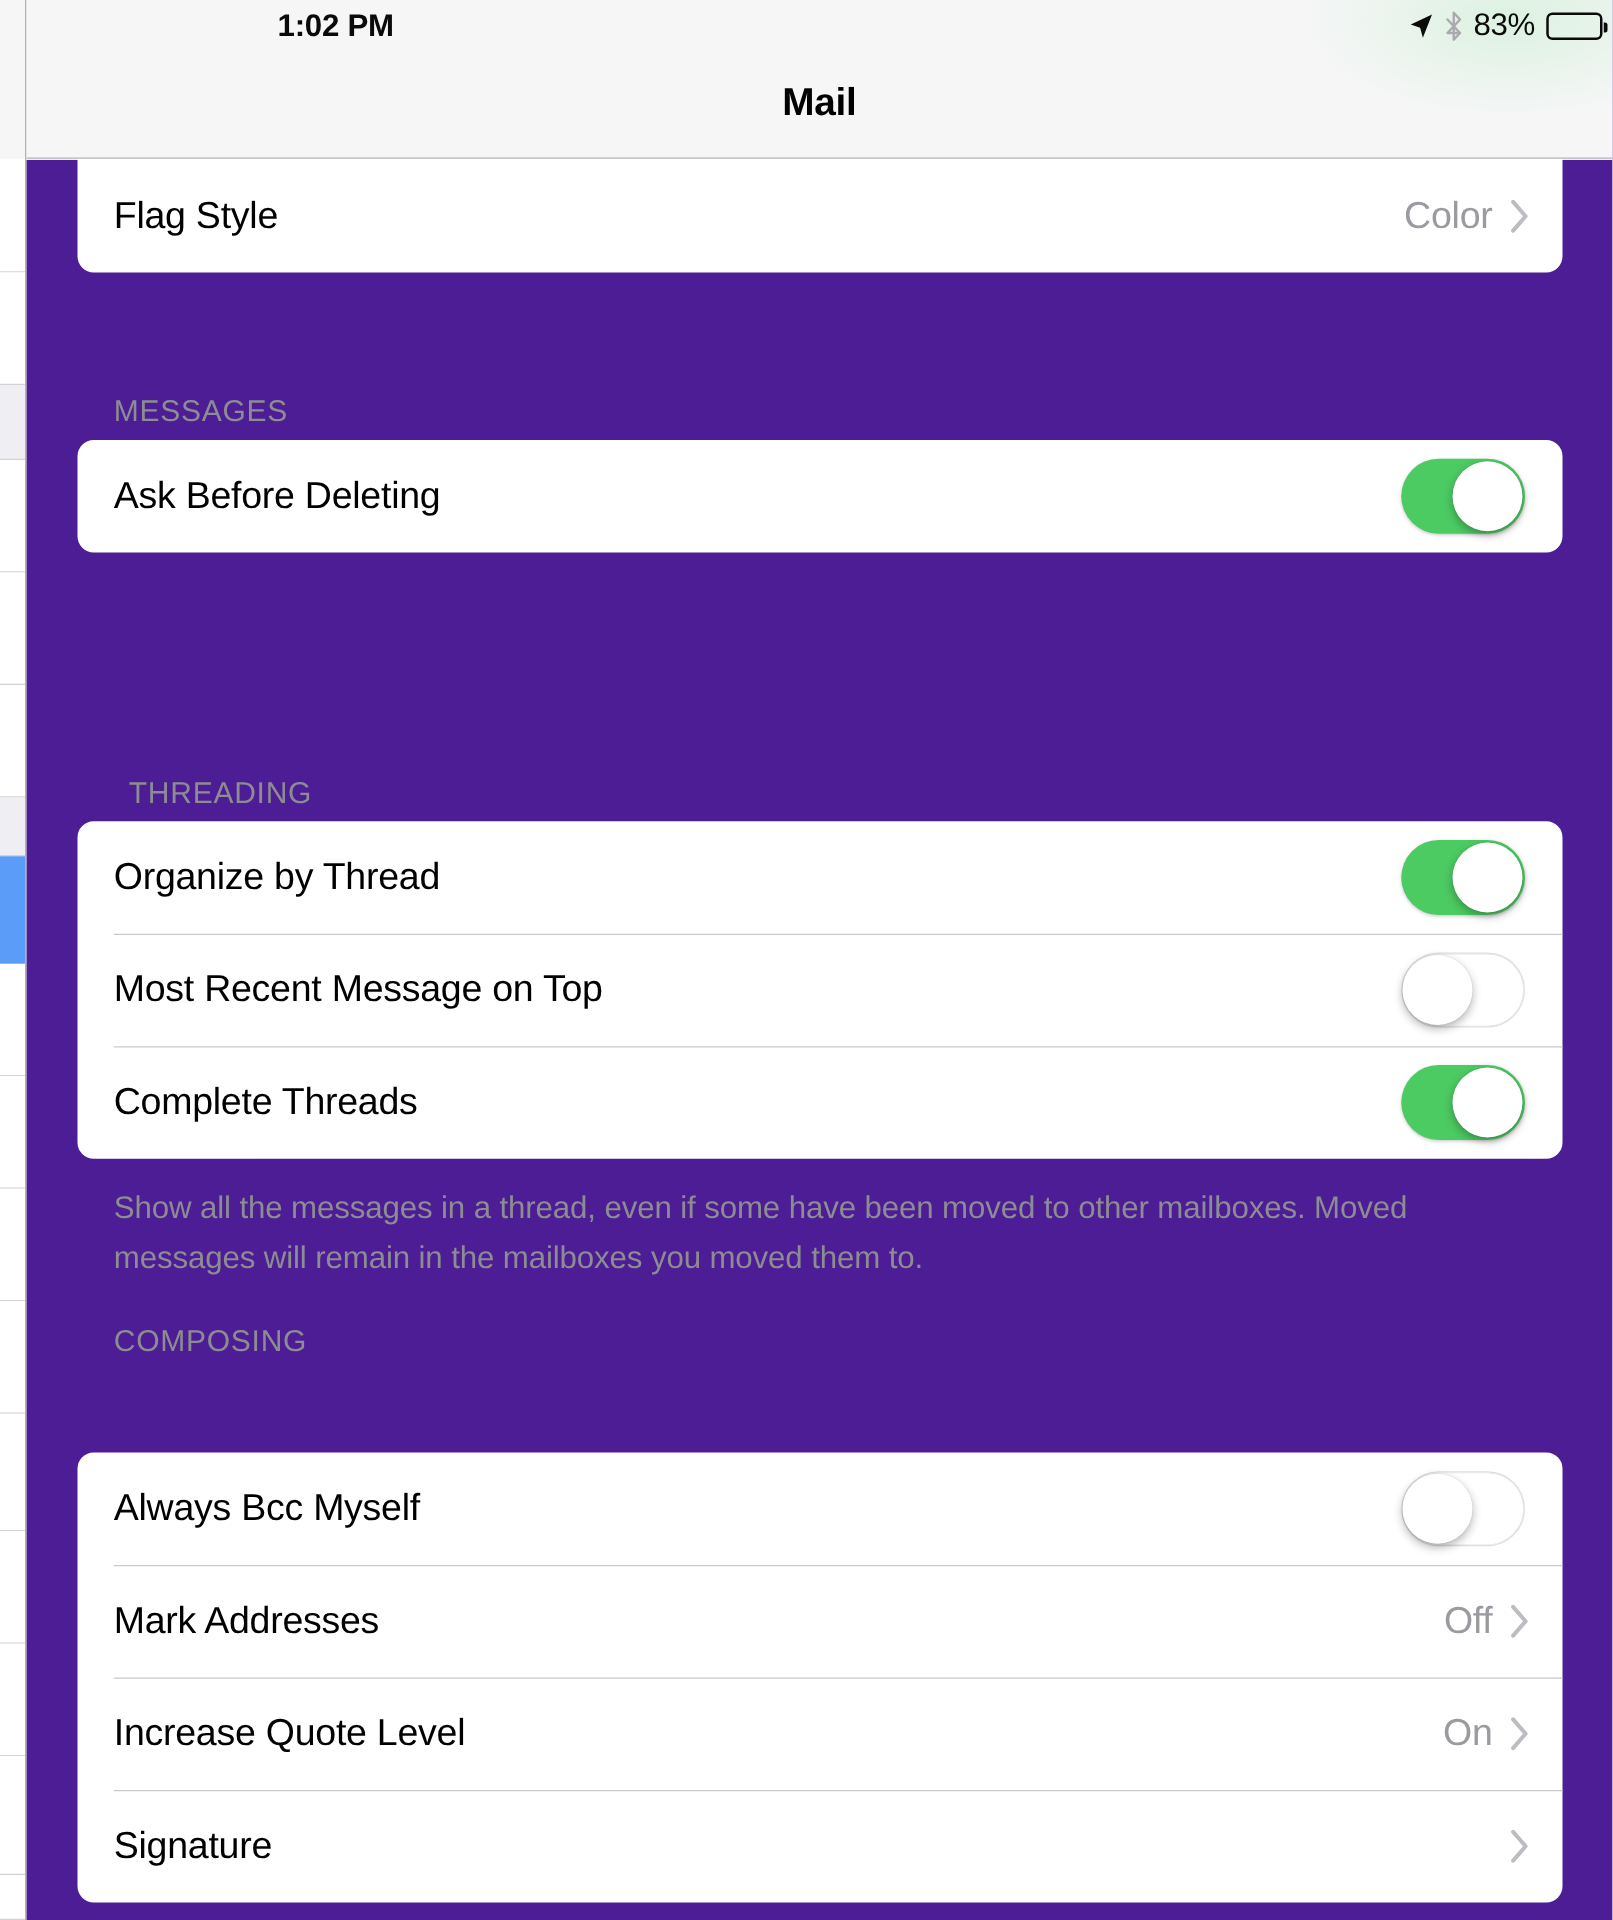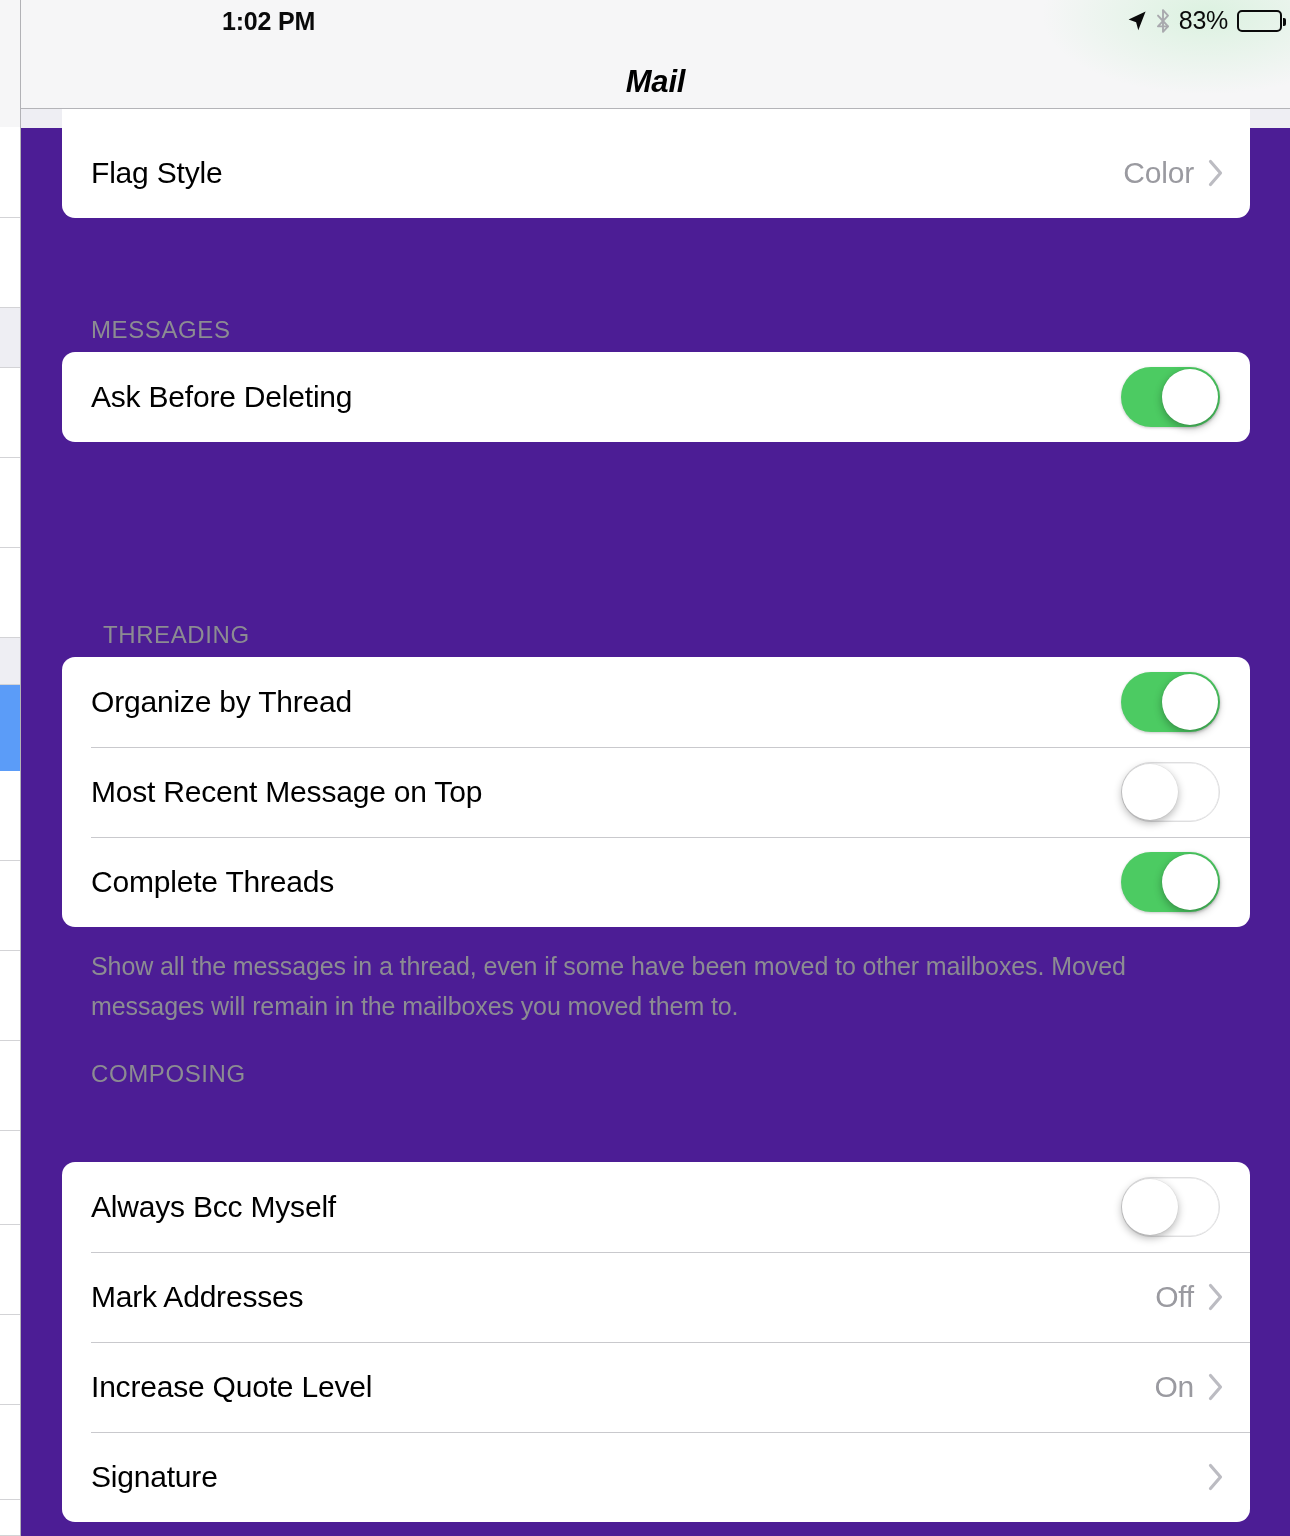--- a/index.html
+++ b/index.html
@@ -101,25 +101,24 @@
   .battery .fill {
     height: 100%;
     background: #0b0b0b;
     border-radius: 1.5px;
   }
 
   
   .navbar {
     position: absolute;
     left: 21px; top: 0;
-    width: 1269px; height: 109px;
+    width: 1269px; height: 127px;
     background: #f6f6f7;
     border-bottom: 1px solid #b4b4b8;
     z-index: 2;
-    font-style: italic;
   }
   .nav-glow {
     position: absolute;
     right: 0; top: 0;
     width: 330px; height: 127px;
     background: radial-gradient(ellipse 230px 110px at 75% 12%, rgba(180,235,190,0.40), rgba(246,246,247,0) 72%);
     pointer-events: none;
   }
   .nav-title {
     position: absolute;

